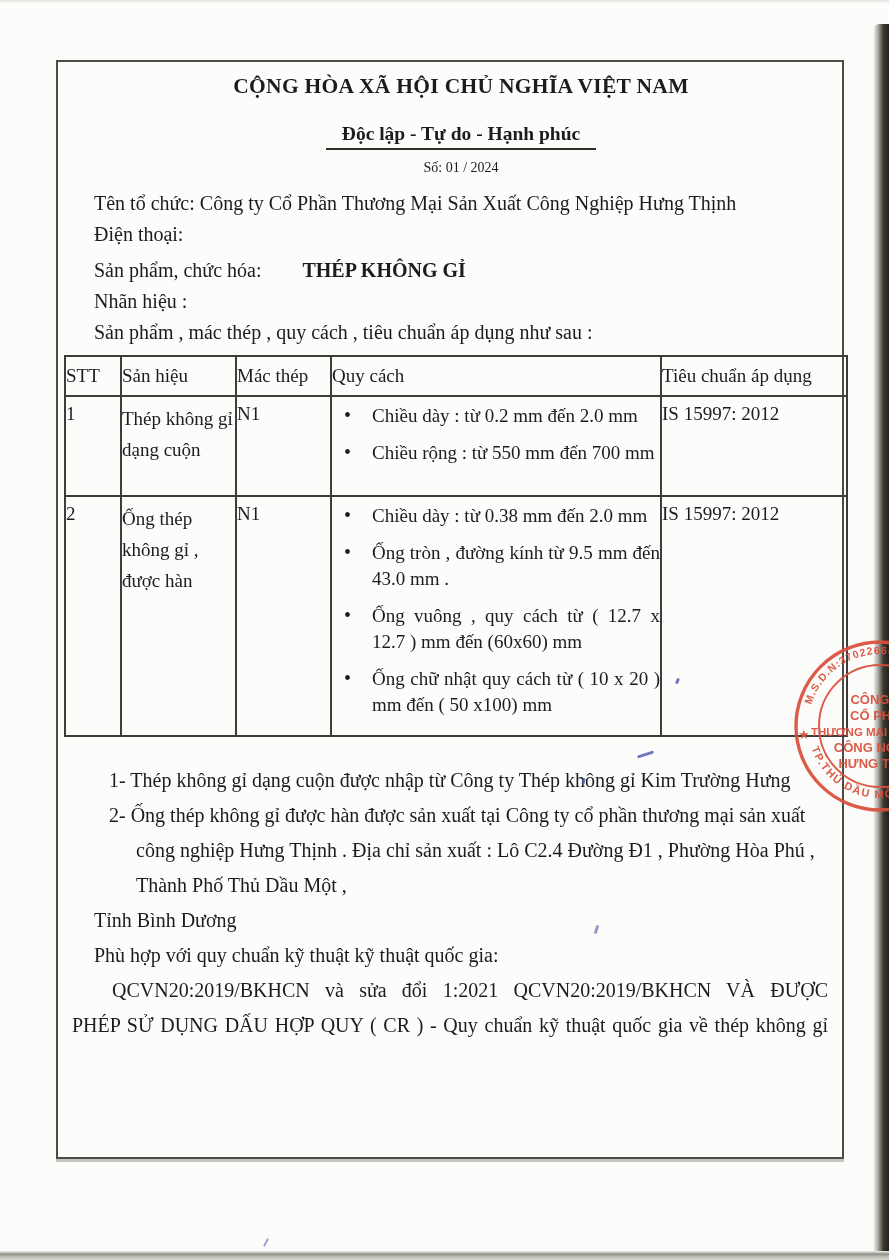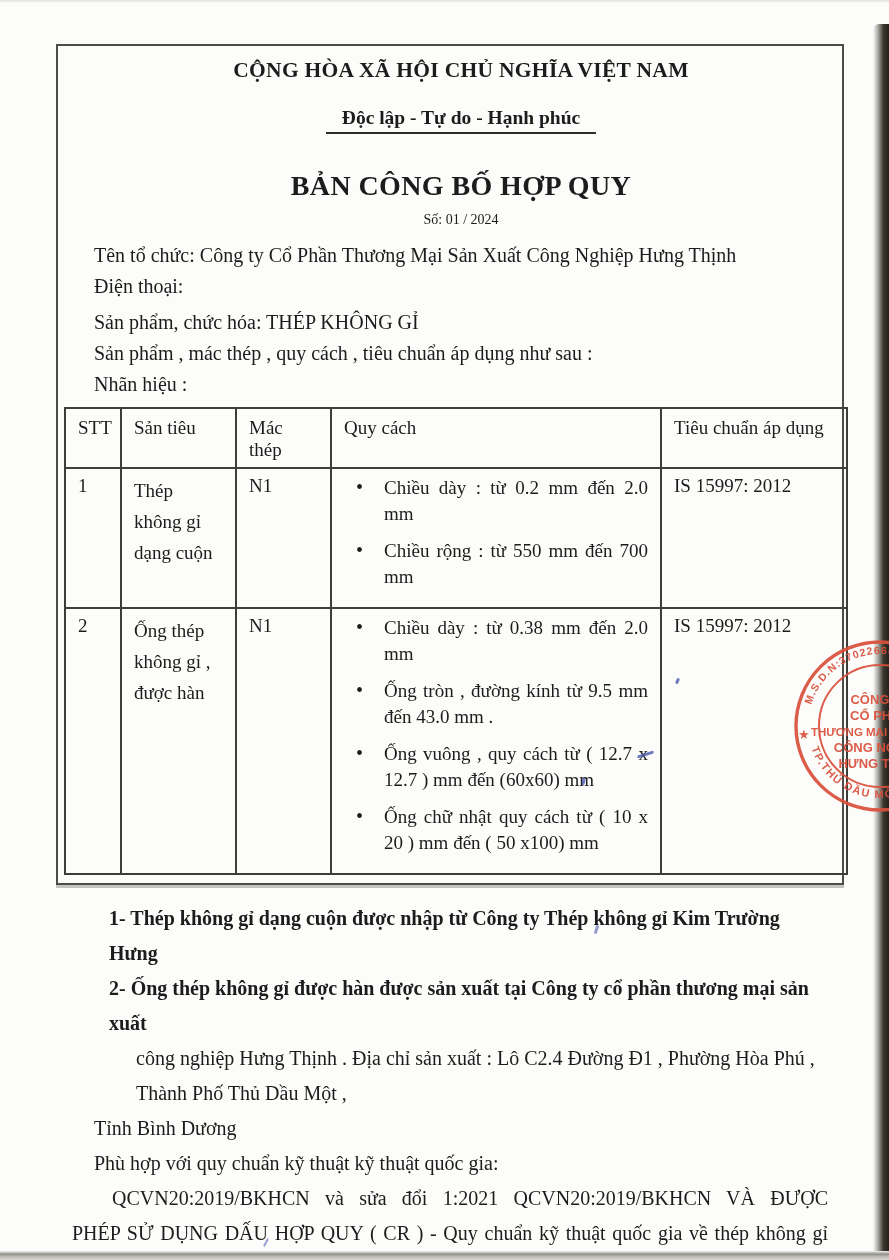--- a/index.html
+++ b/index.html
@@ -11,55 +11,55 @@
   }
   
   .scan-top{position:absolute;top:0;left:0;width:889px;height:3px;
     background:linear-gradient(to bottom,#dfe0da,rgba(255,255,255,0));}
   .scan-right{position:absolute;top:24px;left:873px;width:16px;height:1230px;
     background:linear-gradient(to right,rgba(70,68,58,0) 0%,rgba(80,78,68,.45) 30%,#3a382f 65%,#232119 100%);
     border-radius:6px 0 0 6px;}
   .scan-bottom{position:absolute;top:1251px;left:0;width:889px;height:9px;
     background:linear-gradient(to bottom,#f2f2ee 0%,#908f88 35%,#b9b8b1 60%,#d9d8d2 100%);}
   
-  .frame{position:absolute;left:56px;top:44px;width:788px;height:841px;
+  .frame{position:absolute;left:56px;top:60px;width:788px;height:1099px;
     border:2px solid #4c4c48;box-shadow:0 3px 0 rgba(150,150,143,.55);
     padding:12px 10px 0 10px;box-sizing:border-box;background:transparent;}
   
   .hdr{text-align:center;margin-left:22px;}
   .hdr-national{font-size:21.5px;font-weight:bold;letter-spacing:.3px;}
   .hdr-motto{display:inline-block;font-size:19.5px;font-weight:bold;
     border-bottom:2.5px solid #2e2e2a;padding:2px 16px 3px 16px;margin-top:4px;}
   .doc-title{text-align:center;margin-left:22px;margin-top:36px;
     font-size:28px;font-weight:bold;letter-spacing:.4px;}
   .doc-number{text-align:center;margin-left:22px;margin-top:10px;font-size:14px;}
   
   .info{margin:12px 6px 0 26px;font-size:20px;line-height:31px;}
   .info p{margin:0;}
   .info .gap{margin-top:5px;}
-  .bold{font-weight:normal;}
+  .bold{font-weight:bold;margin-left:36px;}
   
   table.spec{border-collapse:collapse;table-layout:fixed;
     width:782px;margin:7px 0 0 -4px;font-size:19px;}
   table.spec td,table.spec th{border:2px solid #3d3d39;vertical-align:top;
-    font-weight:normal;text-align:left;padding:6px 12px;box-sizing:border-box;margin-left:28px;}
+    font-weight:normal;text-align:left;padding:6px 0;box-sizing:border-box;margin-left:28px;}
   th.c-stt,td.c-stt{text-align:center;}
   td.c-mac{text-align:center;}
   tr.hrow th{height:40px;padding-top:8px;}
   td.c-sp{text-align:justify;line-height:31px;padding-left:10px;padding-right:10px;}
   td.c-qc{padding:10px 10px 4px 10px;}
   td.c-tc{padding-top:10px;padding-left:10px;}
   tr.r1 td{height:100px;}
   .qc-item{position:relative;padding-left:40px;margin-bottom:11px;
     line-height:26px;text-align:justify;}
   .qc-item::before{content:"•";position:absolute;left:12px;top:-1px;font-size:20px;}
   
   .notes{margin:26px 4px 0 26px;font-size:20px;line-height:35px;}
   .notes div{margin:0;}
-  .n1-l1,.n2-l1{margin-left:15px !important;font-weight:bold;}
+  .n1-l1,.n2-l1{margin-left:15px !important;}
   .n2-l2,.n2-l3{margin-left:42px !important;}
   .qcvn-l1{margin-left:18px !important;text-align:justify;text-align-last:justify;}
   .qcvn-l2{margin-left:-22px !important;text-align:justify;text-align-last:justify;}
   
   .stamp{position:absolute;left:764px;top:612px;width:125px;height:240px;opacity:.93;}
   .stamp text{font-family:"Liberation Sans","DejaVu Sans",sans-serif;font-weight:bold;}
   
   .pen{position:absolute;background:#4a58ae;opacity:.8;border-radius:2px;}
   .pen1{left:637px;top:753px;width:17px;height:3px;transform:rotate(-18deg);}
   .pen2{left:676px;top:678px;width:3px;height:6px;transform:rotate(25deg);}
@@ -74,43 +74,42 @@
 <div class="scan-right"></div>
 <div class="scan-bottom"></div>
 
 <div class="frame">
 
   <div class="hdr">
     <div class="hdr-national">CỘNG HÒA XÃ HỘI CHỦ NGHĨA VIỆT NAM</div><br>
     <span class="hdr-motto">Độc lập - Tự do - Hạnh phúc</span>
   </div>
 
-  <div class="doc-title">BẢN CÔNG BỐ HỢP QUY</div>
   <div class="doc-number">Số: 01 / 2024</div>
 
   <div class="info">
     <p>Tên tổ chức: Công ty Cổ Phần Thương Mại Sản Xuất Công Nghiệp Hưng Thịnh</p>
     <p>Điện thoại:</p>
     <p class="gap"><span>Sản phẩm, chức hóa: </span><span class="bold">THÉP KHÔNG GỈ</span></p>
+    <p>Nhãn hiệu :</p>
     <p>Sản phẩm , mác thép , quy cách , tiêu chuẩn áp dụng như sau :</p>
-    <p>Nhãn hiệu :</p>
   </div>
 
   <table class="spec">
     <colgroup>
       <col style="width:56px">
         <col style="width:115px">
         <col style="width:95px">
       <col style="width:330px">
         <col style="width:186px">
     </colgroup>
     <tbody>
         <tr class="hrow">
       <th class="c-stt">STT</th>
-      <th>Sản tiêu</th>
+      <th>Sản hiệu</th>
       <th>Mác thép</th>
       <th>Quy cách</th>
       <th>Tiêu chuẩn áp dụng</th>
     </tr>
     <tr class="r1">
       <td class="c-stt">1</td>
       <td class="c-sp">Thép không gỉ dạng cuộn</td>
       <td class="c-mac">N1</td>
       <td class="c-qc">
         <div class="qc-item">Chiều dày : từ 0.2 mm đến 2.0 mm</div>

